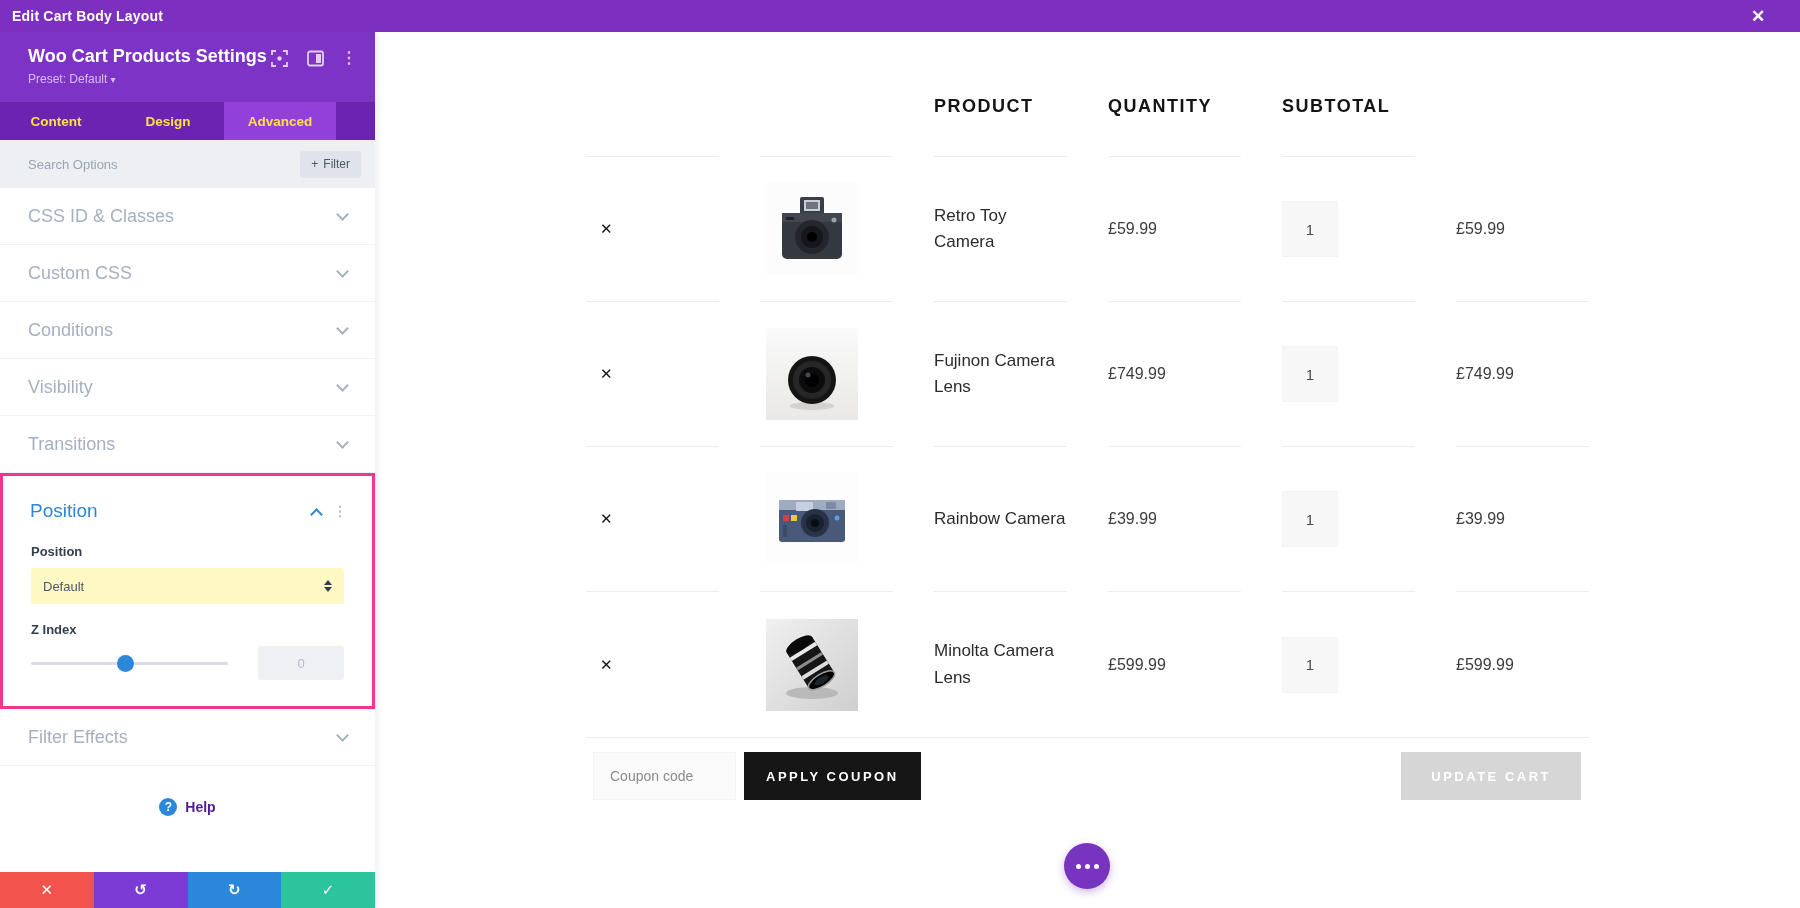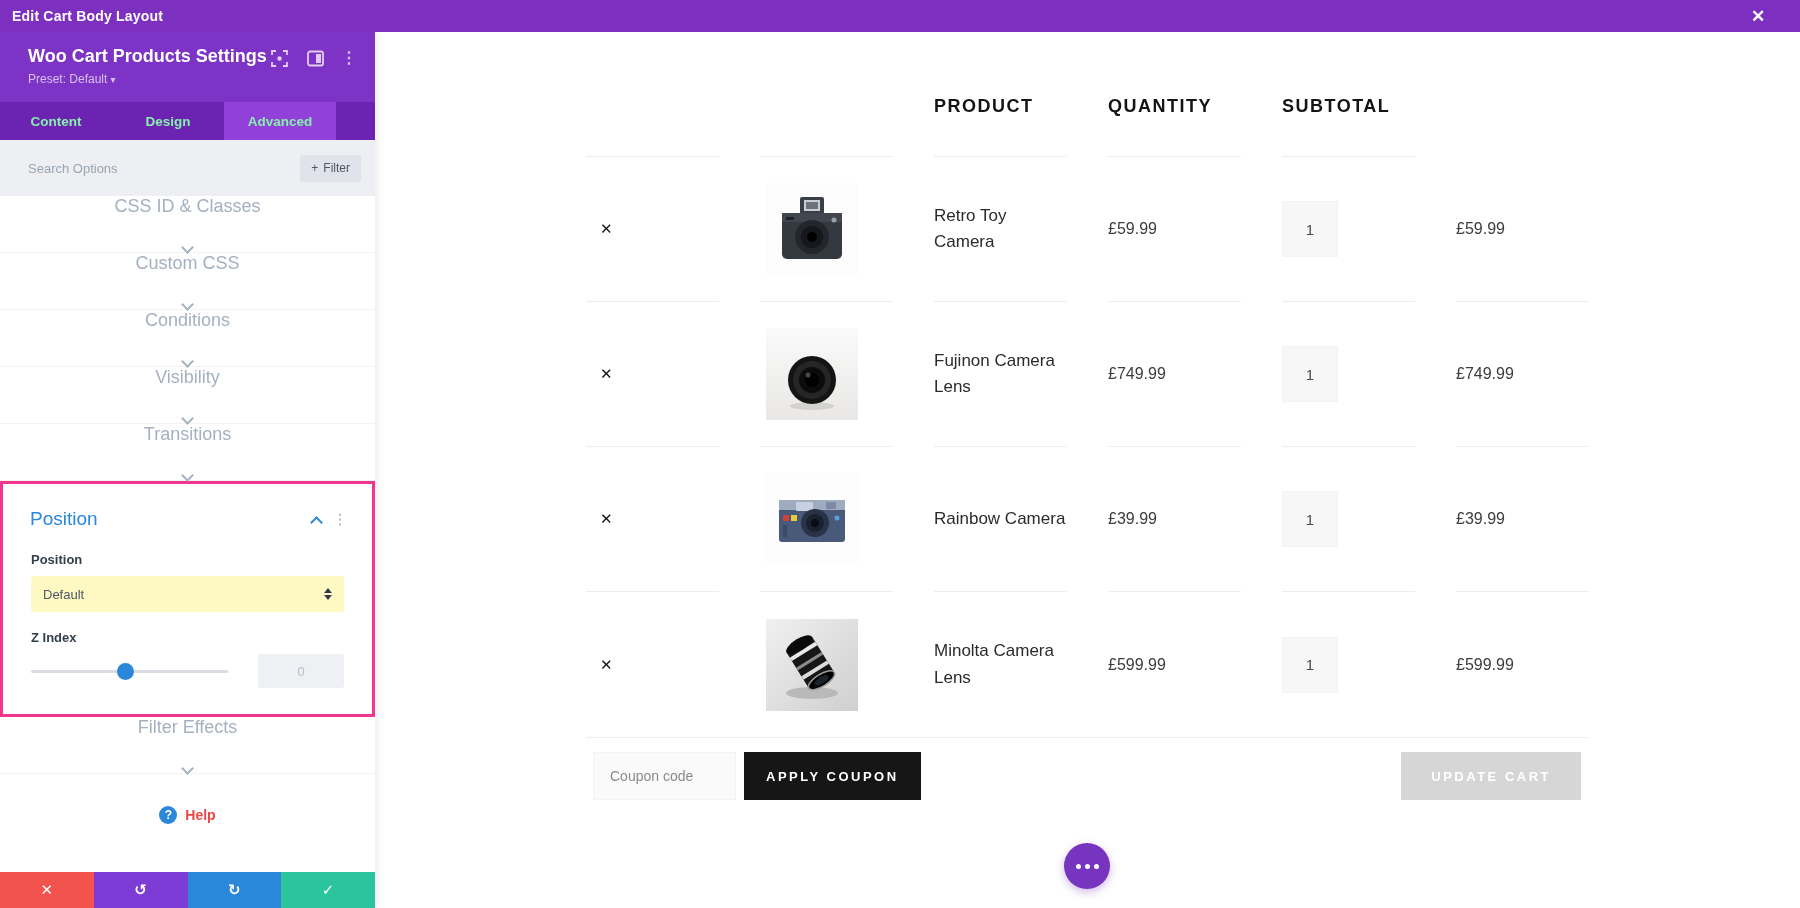--- a/index.html
+++ b/index.html
@@ -21,32 +21,32 @@
   .panel-title { color:#fff; font-size:18px; font-weight:bold; }
   .panel-preset { color:rgba(255,255,255,.68); font-size:12px; margin-top:5px; }
   .panel-preset .caret { font-size:10px; margin-left:3px; }
   .header-icons { position:absolute; right:18px; top:16px; display:flex; align-items:center; gap:16px; }
   .hicon { width:20px; height:20px; display:flex; align-items:center; justify-content:center; cursor:pointer; }
   .hicon svg { display:block; }
   .kebab { color:#d9c2f2; font-size:16px; font-weight:bold; line-height:1; cursor:pointer; }
 
   .tabs { display:flex; background:#6d23b2; height:38px; }
   .tab { width:112px; display:flex; align-items:center; justify-content:center;
-         color:#86efac; font-size:13.5px; font-weight:bold; cursor:pointer; }
+         color:#fde047; font-size:13.5px; font-weight:bold; cursor:pointer; }
   .tab.active { background:#9140d9; }
 
-  .search-row { height:56px; background:#edeff2; display:flex; align-items:center; padding:0 14px 0 28px; }
+  .search-row { height:48px; background:#edeff2; display:flex; align-items:center; padding:0 14px 0 28px; }
   .search-input { flex:1; border:none; background:transparent; outline:none; font-size:13px;
                   color:#55606e; font-family:"Liberation Sans",sans-serif; }
   .search-input::placeholder { color:#9aa5b3; }
   .filter-btn { background:#e0e3e9; border-radius:3px; height:27px; padding:0 11px; display:flex;
                 align-items:center; gap:5px; font-size:12px; color:#4c5866; cursor:pointer; white-space:nowrap; }
 
   .section-row { height:57px; display:flex; align-items:center; justify-content:space-between;
-                 padding:0 28px; border-bottom:1px solid #f2f2f3; cursor:pointer; background:#fff;flex-direction:column; }
+                 padding:0 28px; border-bottom:1px solid #f2f2f3; cursor:pointer; background:#fff; }
   .section-label { color:#a5b0c0; font-size:18px; }
   .chev { width:9px; height:9px; border-right:2px solid #a5b0c0; border-bottom:2px solid #a5b0c0;
           transform:rotate(45deg); margin-top:-4px; }
   .chev.up { transform:rotate(-135deg); margin-top:6px; border-color:#2b87da; }
 
   
   .position-box { border:3px solid #f0368d; background:#fff; }
   .position-head { display:flex; align-items:center; justify-content:space-between; padding:24px 25px 18px 27px; }
   .position-title { color:#2b87da; font-size:19px; }
   .position-head-right { display:flex; align-items:center; gap:12px; }
@@ -68,21 +68,21 @@
                    background:#2b87da; cursor:grab; }
   .zindex-input { width:86px; height:34px; background:#eef0f4; border:none; border-radius:3px;
                   text-align:center; font-size:13px; color:#4c5866; outline:none;
                   font-family:"Liberation Sans",sans-serif; }
   .zindex-input::placeholder { color:#b4bbc6; }
   .zindex-label { margin-top:18px; }
 
   .help-row { display:flex; align-items:center; justify-content:center; gap:8px; margin-top:32px; }
   .help-badge { width:18px; height:18px; border-radius:50%; background:#2b87da; color:#fff;
                 font-size:12px; font-weight:bold; display:flex; align-items:center; justify-content:center; cursor:pointer; }
-  .help-label { color:#ef4444; font-size:14px; font-weight:bold; }
+  .help-label { color:#4c1d95; font-size:14px; font-weight:bold; }
 
   .panel-actions { position:absolute; left:0; bottom:0; width:375px; height:36px; display:flex; }
   .action-btn { flex:1; display:flex; align-items:center; justify-content:center; color:#fff;
                 font-size:15px; font-weight:bold; cursor:pointer; font-family:"DejaVu Sans",sans-serif; }
   .action-discard { background:#f2544d; }
   .action-undo { background:#7c3bd5; }
   .action-redo { background:#2b87da; }
   .action-save { background:#2bc49c; }
 
   

